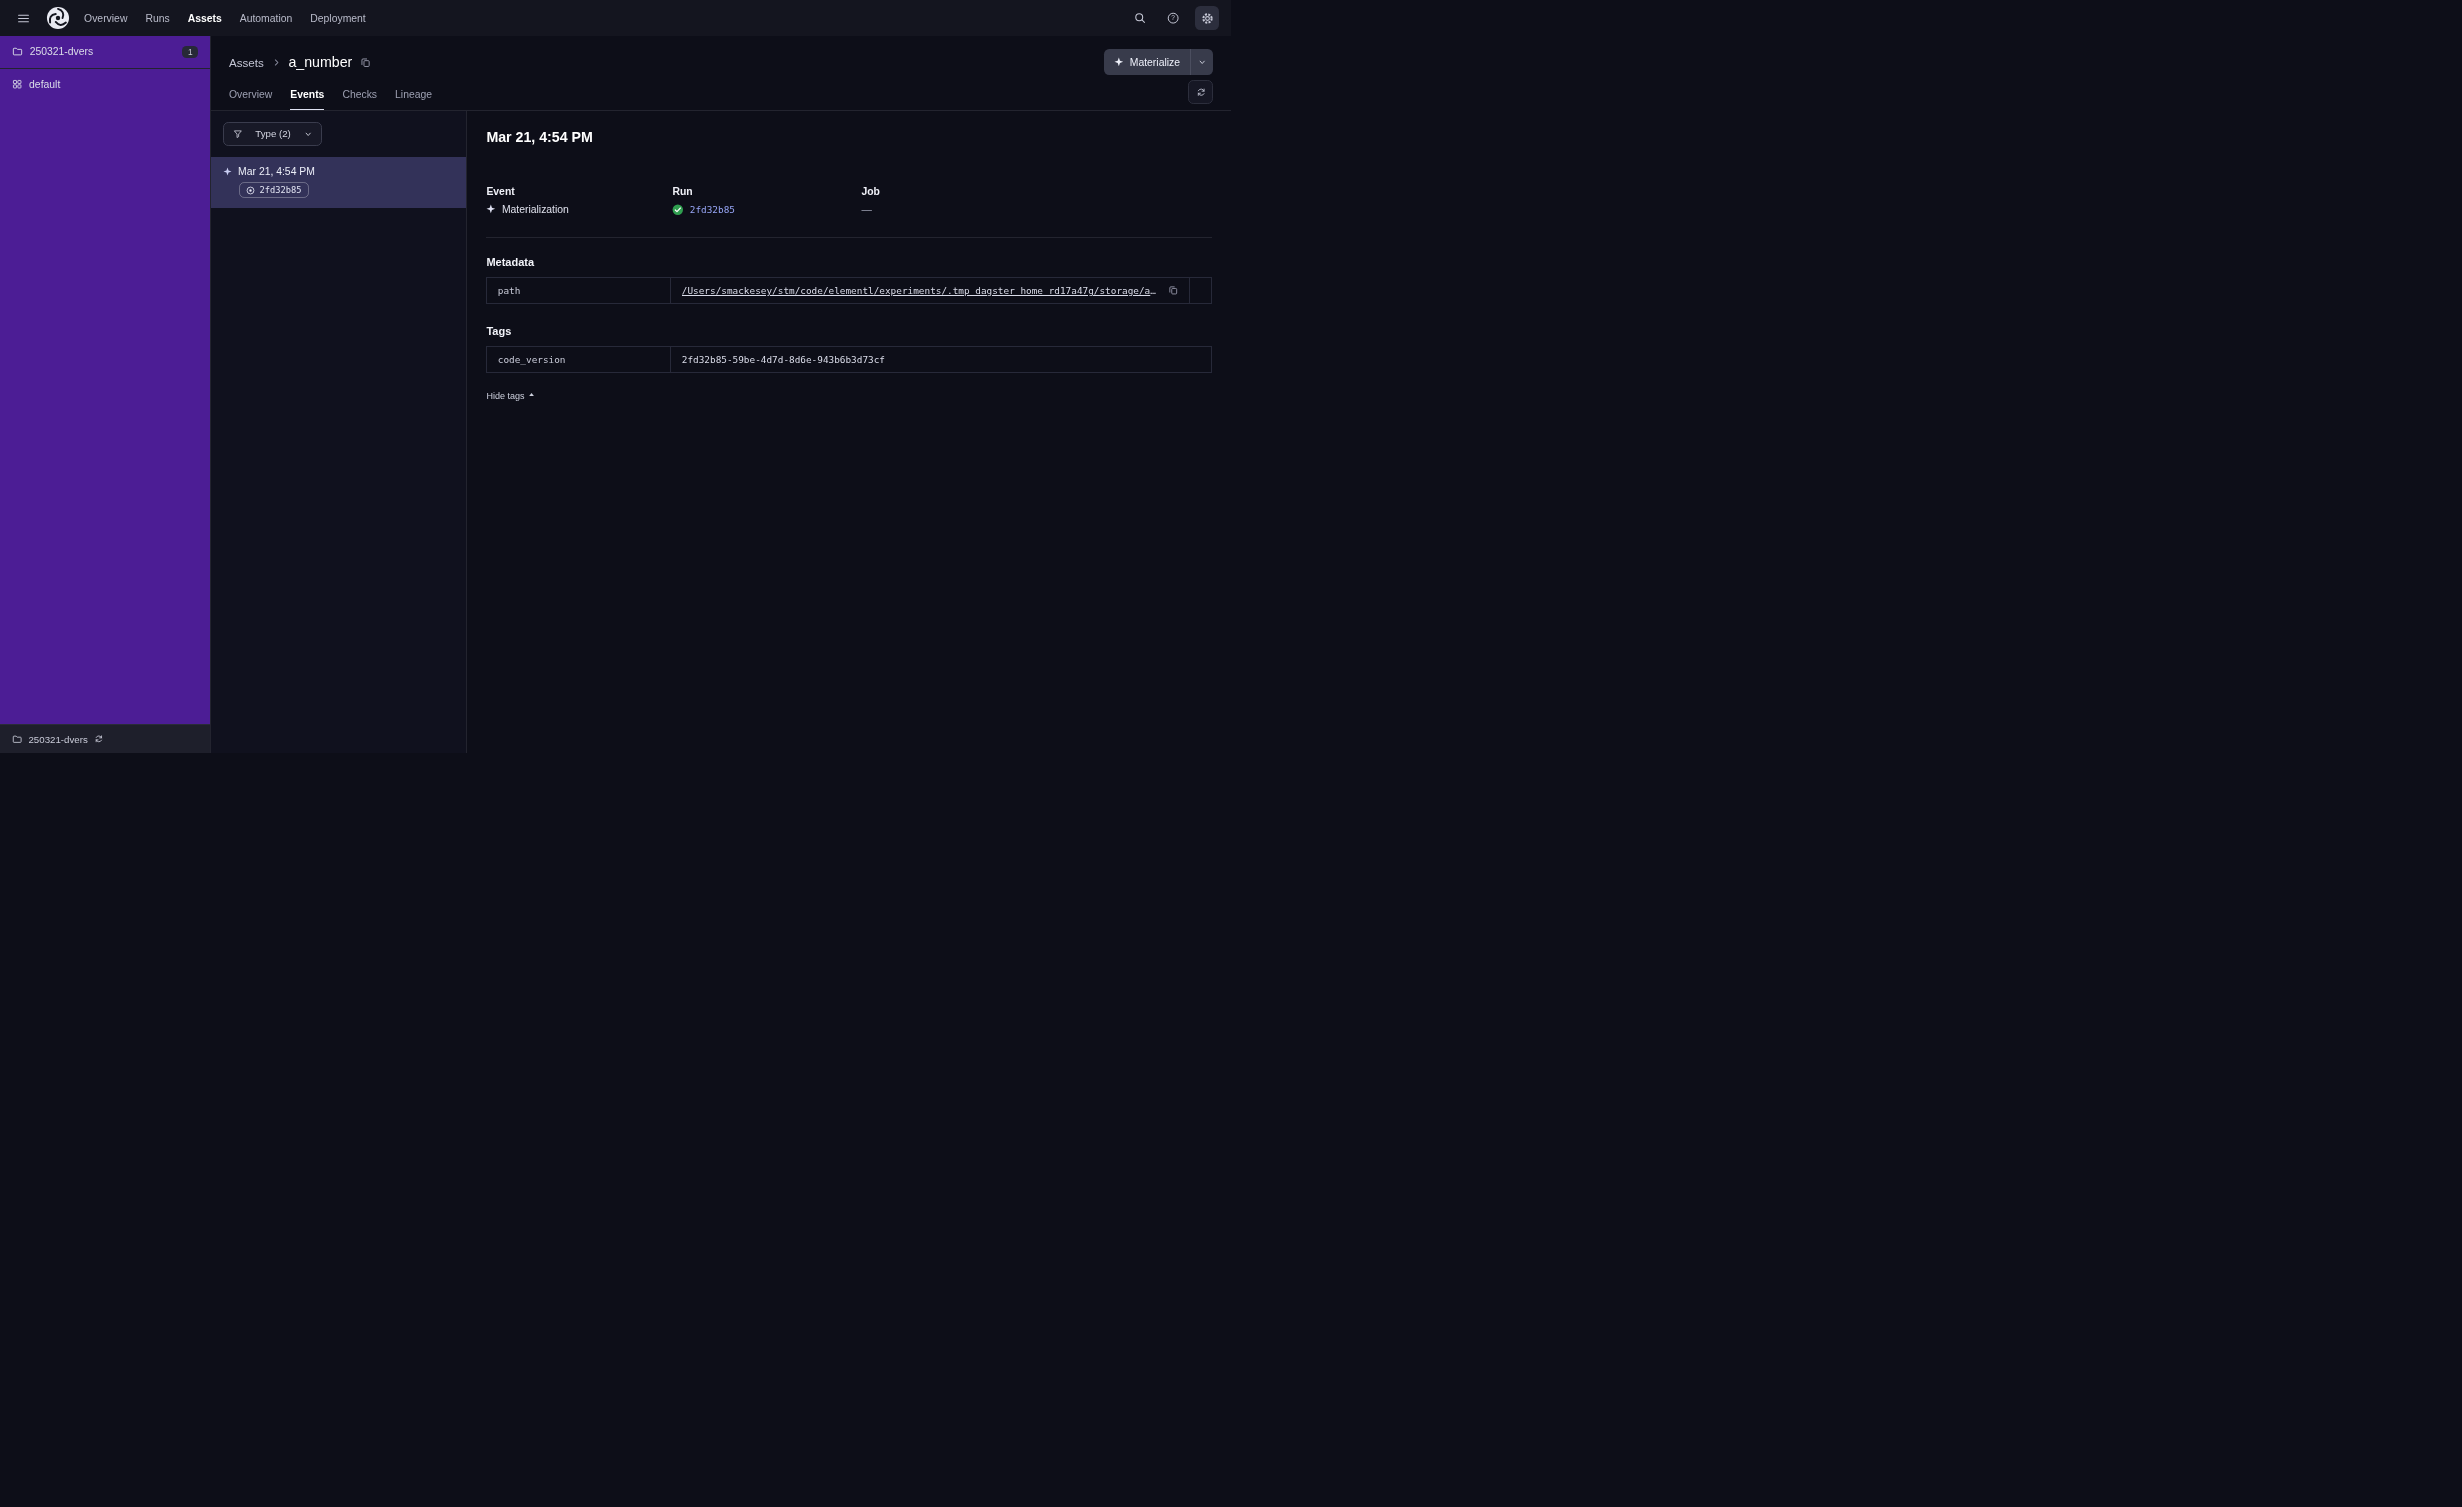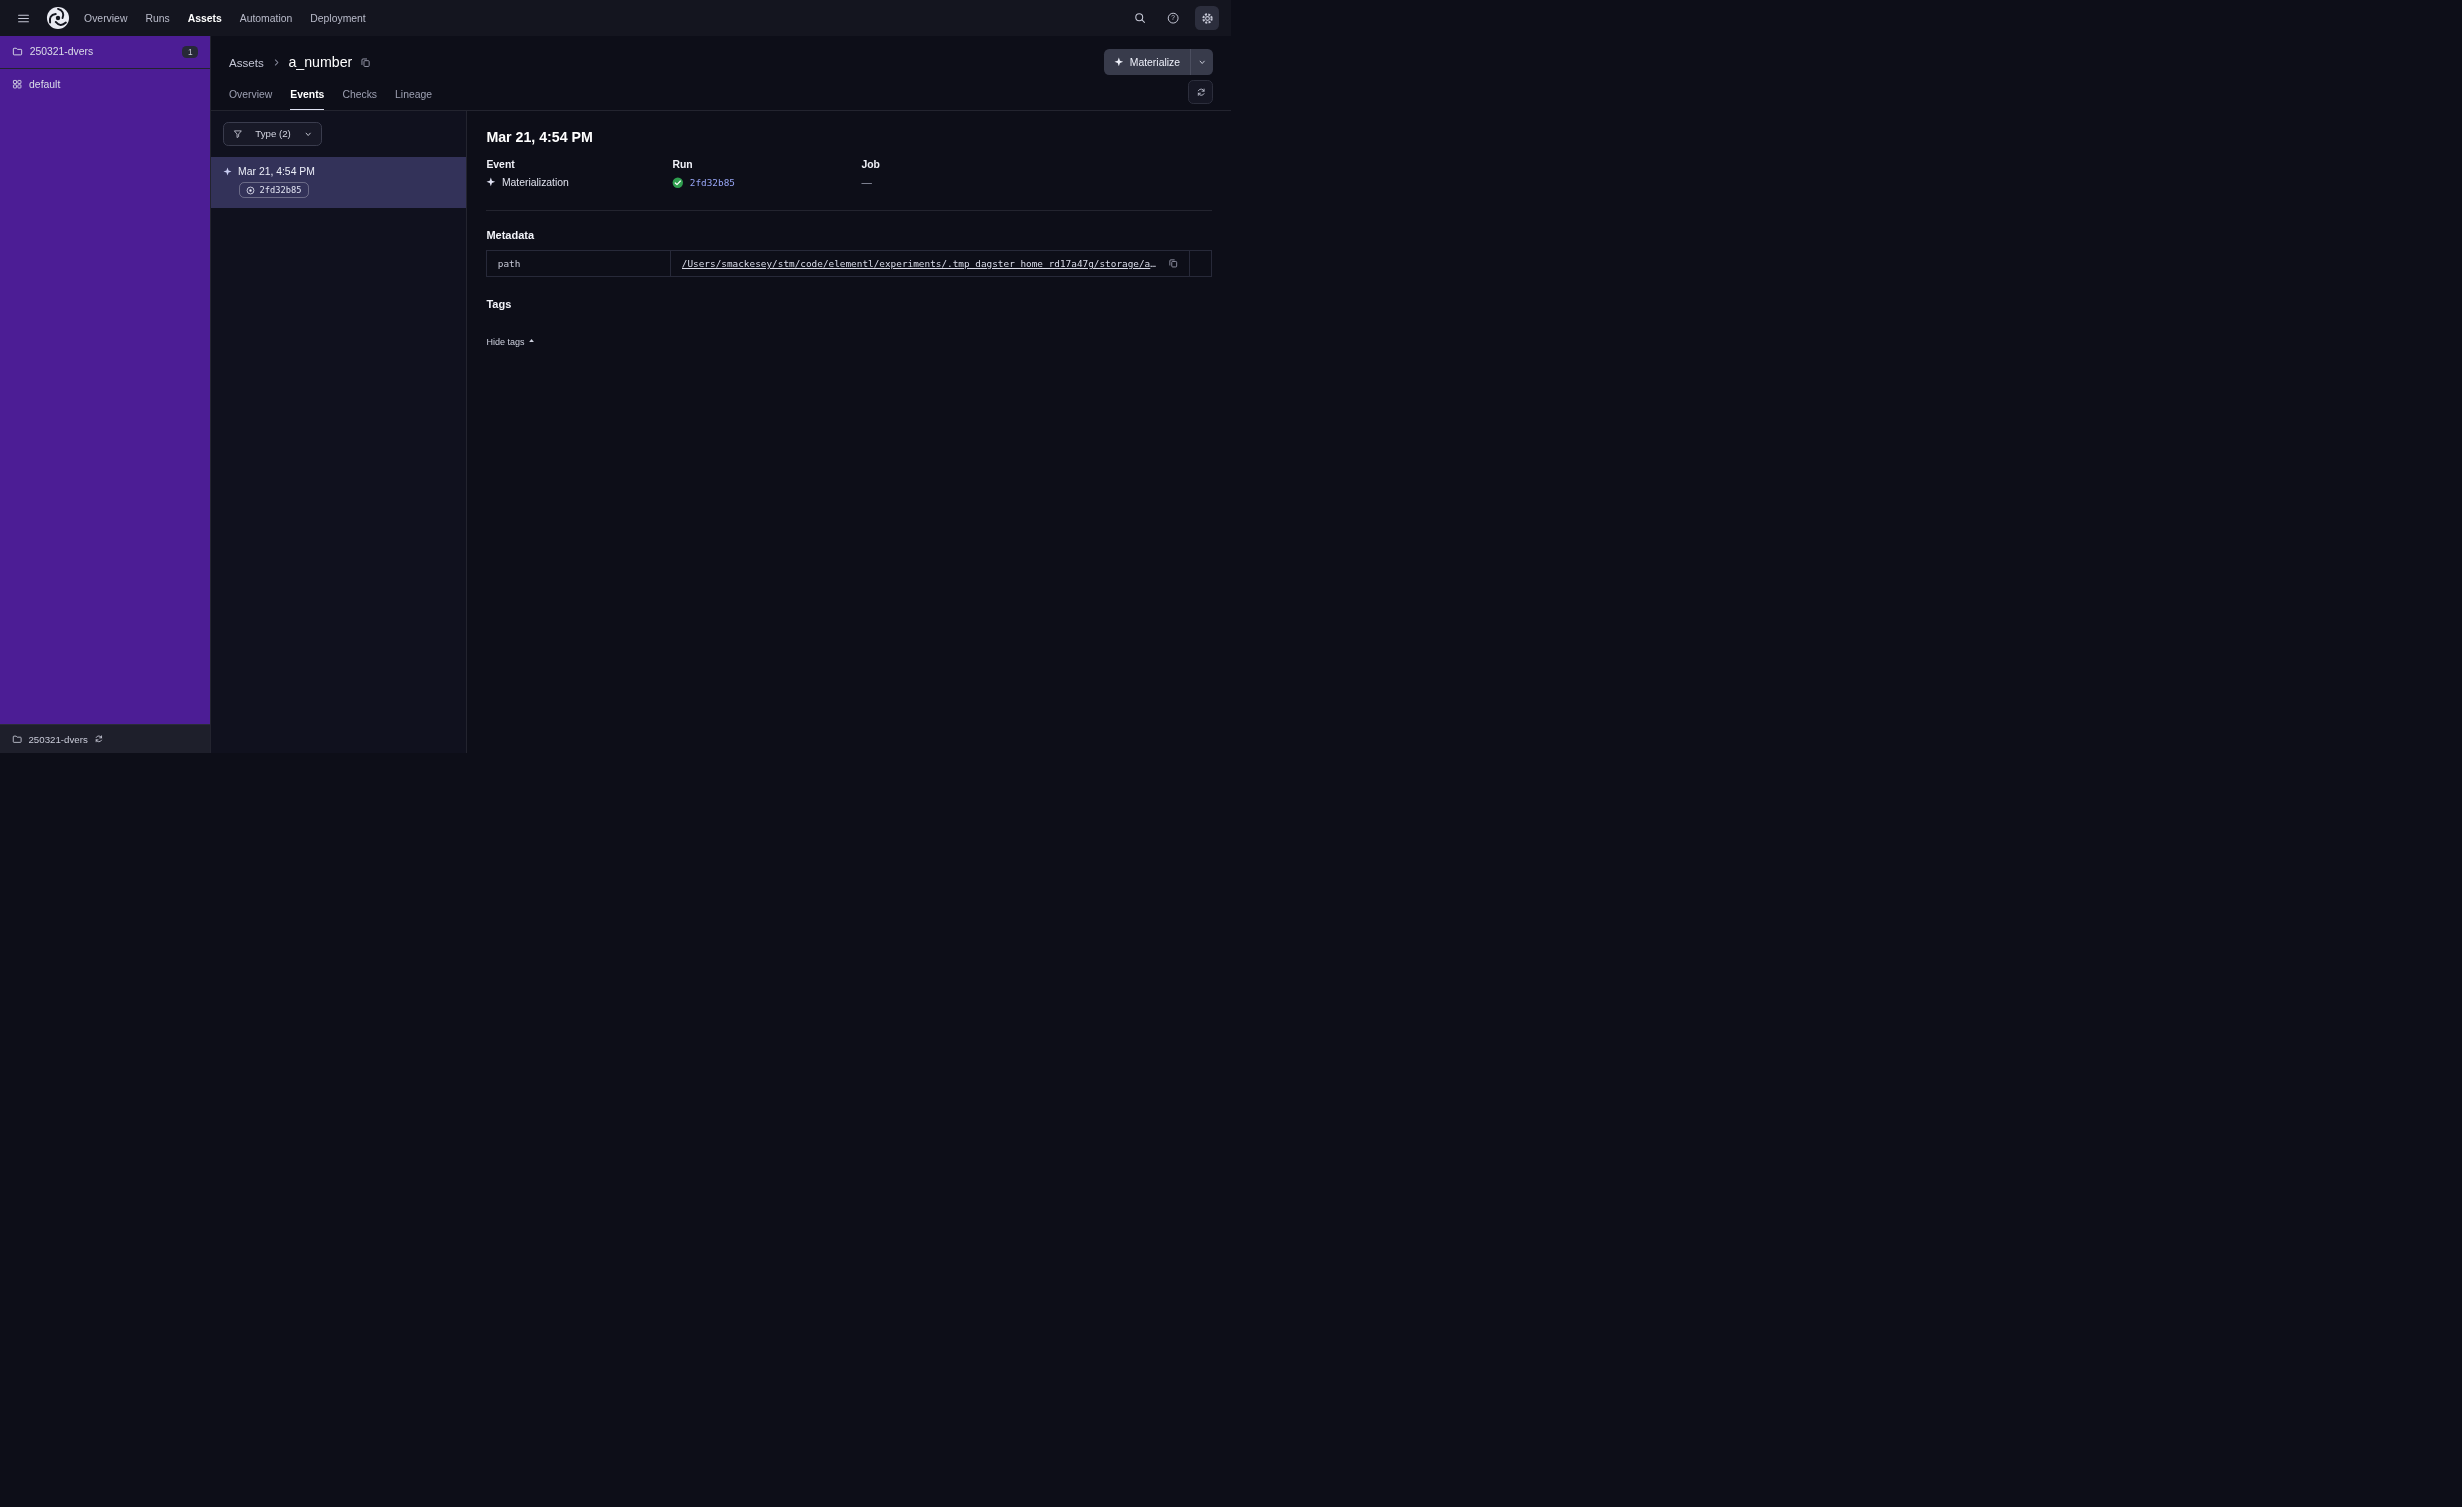--- a/index.html
+++ b/index.html
@@ -54,21 +54,21 @@
   .filter-btn{display:inline-flex;align-items:center;gap:13px;height:24.6px;padding:0 9px;border:0.6px solid #3a3c4d;border-radius:5.2px;background:#181927;color:#d2d4e0;font-size:9.7px}
   .event-item{padding:8.4px 11.6px;background:#333259}
   .event-line1{display:flex;align-items:center;gap:6.5px;font-size:10.4px;color:#eceef8}
   .event-line1 .sparkle{color:#c9cdf2}
   .event-line2{margin:5.8px 0 1.3px 16px}
   .run-badge{display:inline-flex;align-items:center;gap:4.5px;border:0.6px solid rgba(255,255,255,.28);border-radius:5.2px;padding:1.9px 6.5px;font-family:"DejaVu Sans Mono",monospace;font-size:8.7px;color:#e2e4f2}
 
   
   .detail-panel{flex:1;padding:18px 19.4px;min-width:0}
   .detail-title{font-size:14.2px;font-weight:700;color:#ffffff}
-  .summary-cols{display:grid;grid-template-columns:186px 189px 1fr;margin-top:14px}
+  .summary-cols{display:grid;grid-template-columns:186px 189px 1fr;margin-top:41px}
   .col-label{font-size:10.4px;font-weight:700;color:#f0f1f8;margin-bottom:7.8px}
   .col-value{display:flex;gap:5.8px;font-size:10.4px;color:#dfe1ec}
   .run-link{color:#97a5f5;font-family:"DejaVu Sans Mono",monospace;font-size:9.4px}
   .job-empty{color:#9da0b2}
   .section-divider{border:none;border-top:0.6px solid #23242f;margin:21px 0 18px}
   .section-heading{font-size:11px;font-weight:700;color:#f2f3f9;margin-bottom:9px}
   .section-heading.tags{margin-top:21px}
   table.kv{width:100%;border-collapse:collapse;table-layout:fixed}
   table.kv td{border:0.6px solid #272939;padding:7.1px 10.4px;vertical-align:middle}
   td.kv-key{width:184px;font-family:"DejaVu Sans Mono",monospace;color:#c8cad8;font-size:9.4px}
@@ -293,20 +293,24 @@
                 </span>
               </td>
               <td class="kv-action" data-interactable="false"></td>
             </tr>
           </tbody>
         </table>
 
         <h2 class="section-heading tags" data-interactable="false">Tags</h2>
         <table class="kv" data-interactable="false">
           <tbody>
+            <tr data-interactable="false">
+              <td class="kv-key" data-interactable="false">code_version</td>
+              <td class="kv-value" data-interactable="false">2fd32b85-59be-4d7d-8d6e-943b6b3d73cf</td>
+            </tr>
           </tbody>
         </table>
 
         <button class="hide-tags" data-interactable="true">
           <span data-interactable="false">Hide tags</span>
           <svg data-interactable="false" width="7.1" height="7.1" viewBox="0 0 12 12">
               <path d="M6 3.5 L10 8.5 H2 Z" fill="currentColor"></path>
             </svg>
         </button>
 

